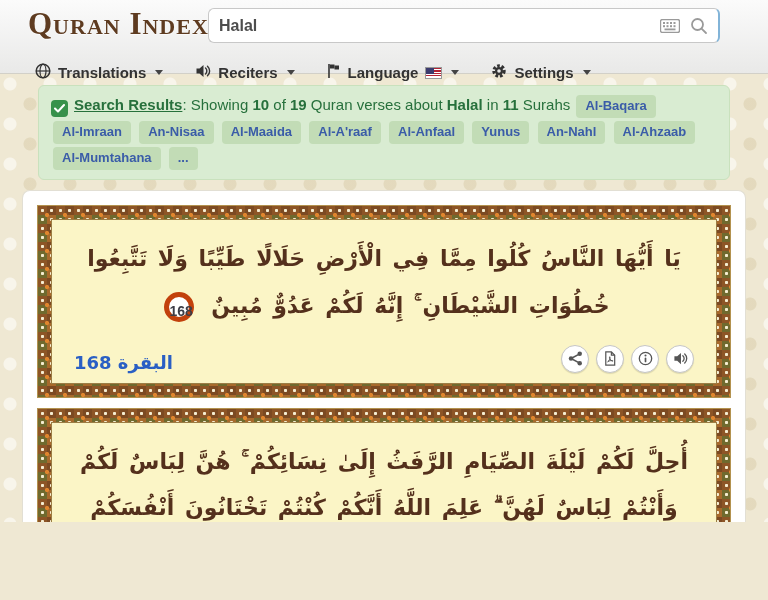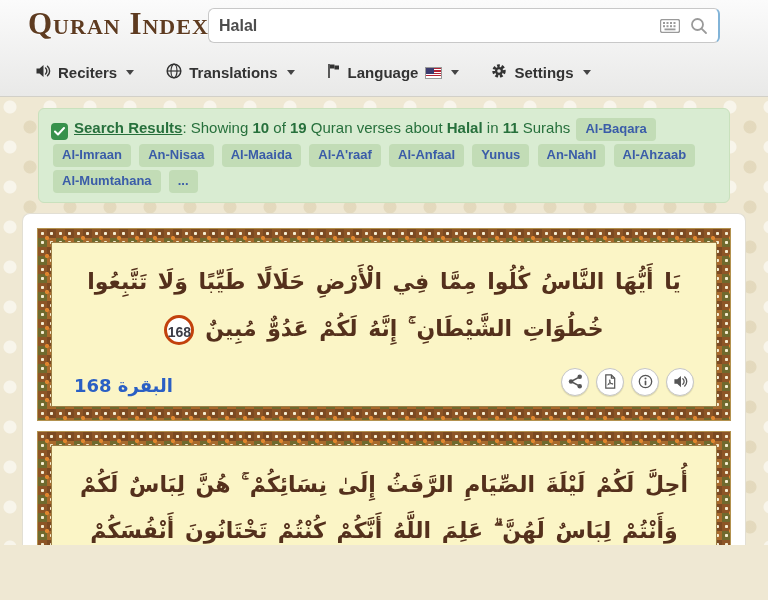--- a/index.html
+++ b/index.html
@@ -1,20 +1,20 @@
 <!DOCTYPE html>
 <html><head>
 <meta charset="utf-8">
 <style>
   * { margin:0; padding:0; box-sizing:border-box; }
   html,body { width:768px; height:600px; overflow:hidden;
     font-family:"Liberation Sans", sans-serif; background:#efe8d3; }
 
   
-  .header { position:relative; height:97px;
+  .header { position:relative; height:74px;
     background:linear-gradient(#fbfbfb,#e9e9e8);
     border-bottom:1px solid #d2d0c8; z-index:2;padding-left:9px; }
   .logo { position:absolute; left:28px; top:6px;
     font-family:"Liberation Serif", serif; font-variant:small-caps;
     font-weight:bold; font-size:31px; letter-spacing:1px;
     color:#5e3b20; text-shadow:0 1px 0 rgba(255,255,255,.6); cursor:pointer; }
   .searchwrap { position:absolute; left:208px; top:8px; width:512px; height:35px;
     background:#fff; border:1px solid #c8c8c8; border-right:2px solid #82b4d8;
     border-radius:6px; display:flex; align-items:center; padding:0 10px; }
   .searchwrap input { flex:1; border:none; outline:none; font-size:16px;
@@ -63,24 +63,24 @@
     background-image:
       radial-gradient(circle, #f6eed2 1.3px, rgba(0,0,0,0) 1.9px),
       radial-gradient(circle, #e0862e 1.8px, rgba(0,0,0,0) 2.4px),
       repeating-conic-gradient(#7c4a22 0% 25%, #a86a2c 25% 50%, #6f6a2e 50% 75%, #8d5526 75% 100%);
     background-size:9px 9px, 18px 18px, 18px 18px; }
   .verse-inner { background:#fbf5c6; border:1px solid #9b7d45;
     padding:16px 22px 10px; direction:rtl; text-align:center; }
   .ayah { font-family:"DejaVu Sans", sans-serif; font-size:22px; font-weight:bold;
     color:#54301c; line-height:2.1; word-spacing:3px; }
   .vnum { display:inline-block; direction:ltr; width:30px; height:30px;
-    line-height:28px; border:3px solid #c2410c; border-radius:50%;
+    line-height:28px; border:5px solid #c2410c; border-radius:50%;
     background:#fff; color:#3c3c46; font-size:14px; font-weight:bold;
     font-family:"Liberation Sans",sans-serif; text-align:center;
-    vertical-align:middle; margin:0 0; word-spacing:normal; }
+    vertical-align:middle; margin:0 6px; word-spacing:normal; }
   .vfoot { direction:ltr; display:flex; justify-content:space-between;
     align-items:flex-end; margin-top:16px; }
   .vref { direction:ltr; unicode-bidi:embed; color:#2a5fc4; font-size:18px;
     font-weight:bold; font-family:"DejaVu Sans", sans-serif; cursor:pointer; }
   .actions { display:flex; gap:7px; }
   .act { width:28px; height:28px; border-radius:50%; background:#fff;
     border:1px solid #c6c6c6; display:flex; align-items:center;
     justify-content:center; cursor:pointer; box-shadow:0 1px 1px rgba(0,0,0,.12); }
 </style>
 </head>
@@ -112,36 +112,36 @@
         <circle cx="7.5" cy="7.5" r="5.5" fill="none" stroke="#9a9a9a" stroke-width="1.8"></circle>
         <line x1="11.8" y1="11.8" x2="16" y2="16" stroke="#9a9a9a" stroke-width="1.8" stroke-linecap="round"></line>
       </svg>
     </span>
   </div>
 
   <div class="nav">
     <div class="navitem">
       <span>
         <svg width="16" height="16" viewBox="0 0 16 16">
-          <path d="M1.5 5.5v5h3l4 3.5v-12l-4 3.5z" fill="#333"></path>
-          <path d="M10.5 5 a4 4 0 0 1 0 6 M12.5 3.2 a6.5 6.5 0 0 1 0 9.6" fill="none" stroke="#333" stroke-width="1.4" stroke-linecap="round"></path>
-        </svg>
-      </span>
-      <span>Reciters</span>
-      <span class="caret"></span>
-    </div>
-    <div class="navitem">
-      <span>
-        <svg width="16" height="16" viewBox="0 0 16 16">
           <circle cx="8" cy="8" r="6.8" fill="none" stroke="#333" stroke-width="1.5"></circle>
           <ellipse cx="8" cy="8" rx="3" ry="6.8" fill="none" stroke="#333" stroke-width="1.2"></ellipse>
           <line x1="1.2" y1="8" x2="14.8" y2="8" stroke="#333" stroke-width="1.2"></line>
         </svg>
       </span>
       <span>Translations</span>
+      <span class="caret"></span>
+    </div>
+    <div class="navitem">
+      <span>
+        <svg width="16" height="16" viewBox="0 0 16 16">
+          <path d="M1.5 5.5v5h3l4 3.5v-12l-4 3.5z" fill="#333"></path>
+          <path d="M10.5 5 a4 4 0 0 1 0 6 M12.5 3.2 a6.5 6.5 0 0 1 0 9.6" fill="none" stroke="#333" stroke-width="1.4" stroke-linecap="round"></path>
+        </svg>
+      </span>
+      <span>Reciters</span>
       <span class="caret"></span>
     </div>
     <div class="navitem">
       <span>
         <svg width="14" height="16" viewBox="0 0 14 16">
           <line x1="2" y1="1" x2="2" y2="15" stroke="#333" stroke-width="1.6"></line>
           <rect x="3" y="1.5" width="4.5" height="4" fill="#333"></rect>
           <rect x="7.5" y="2.5" width="4.5" height="4" fill="#333"></rect>
         </svg>
       </span>

